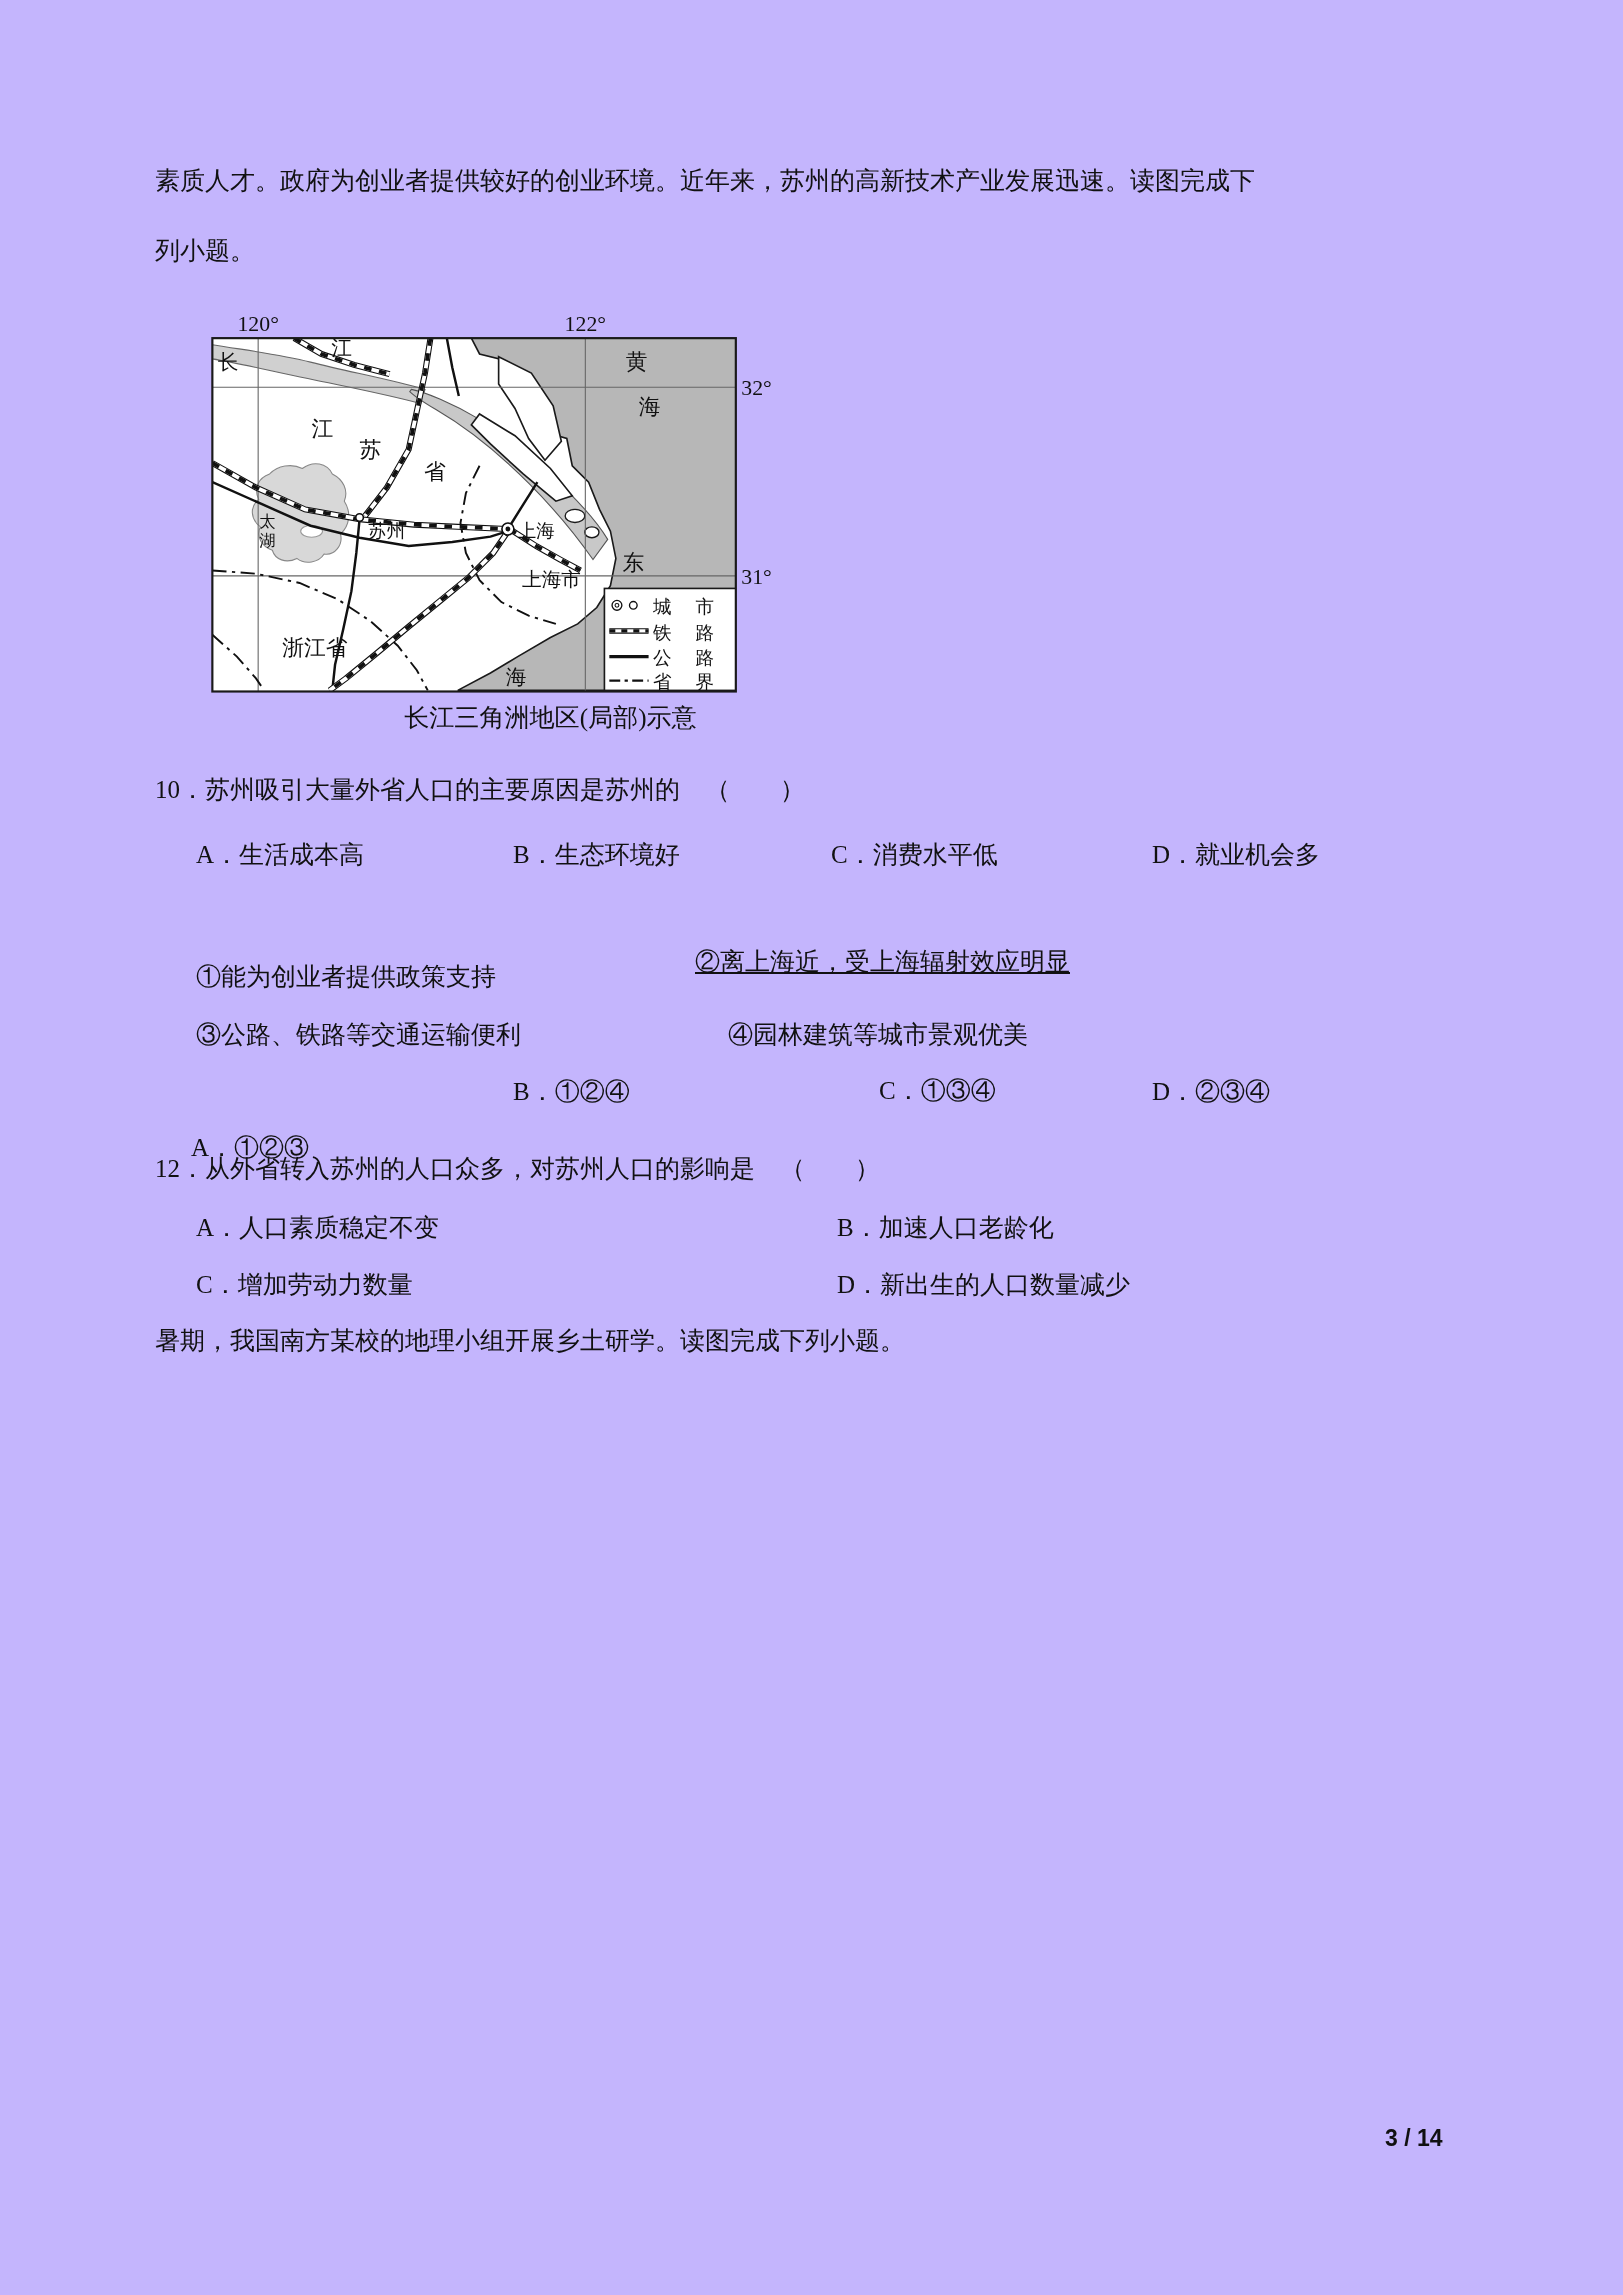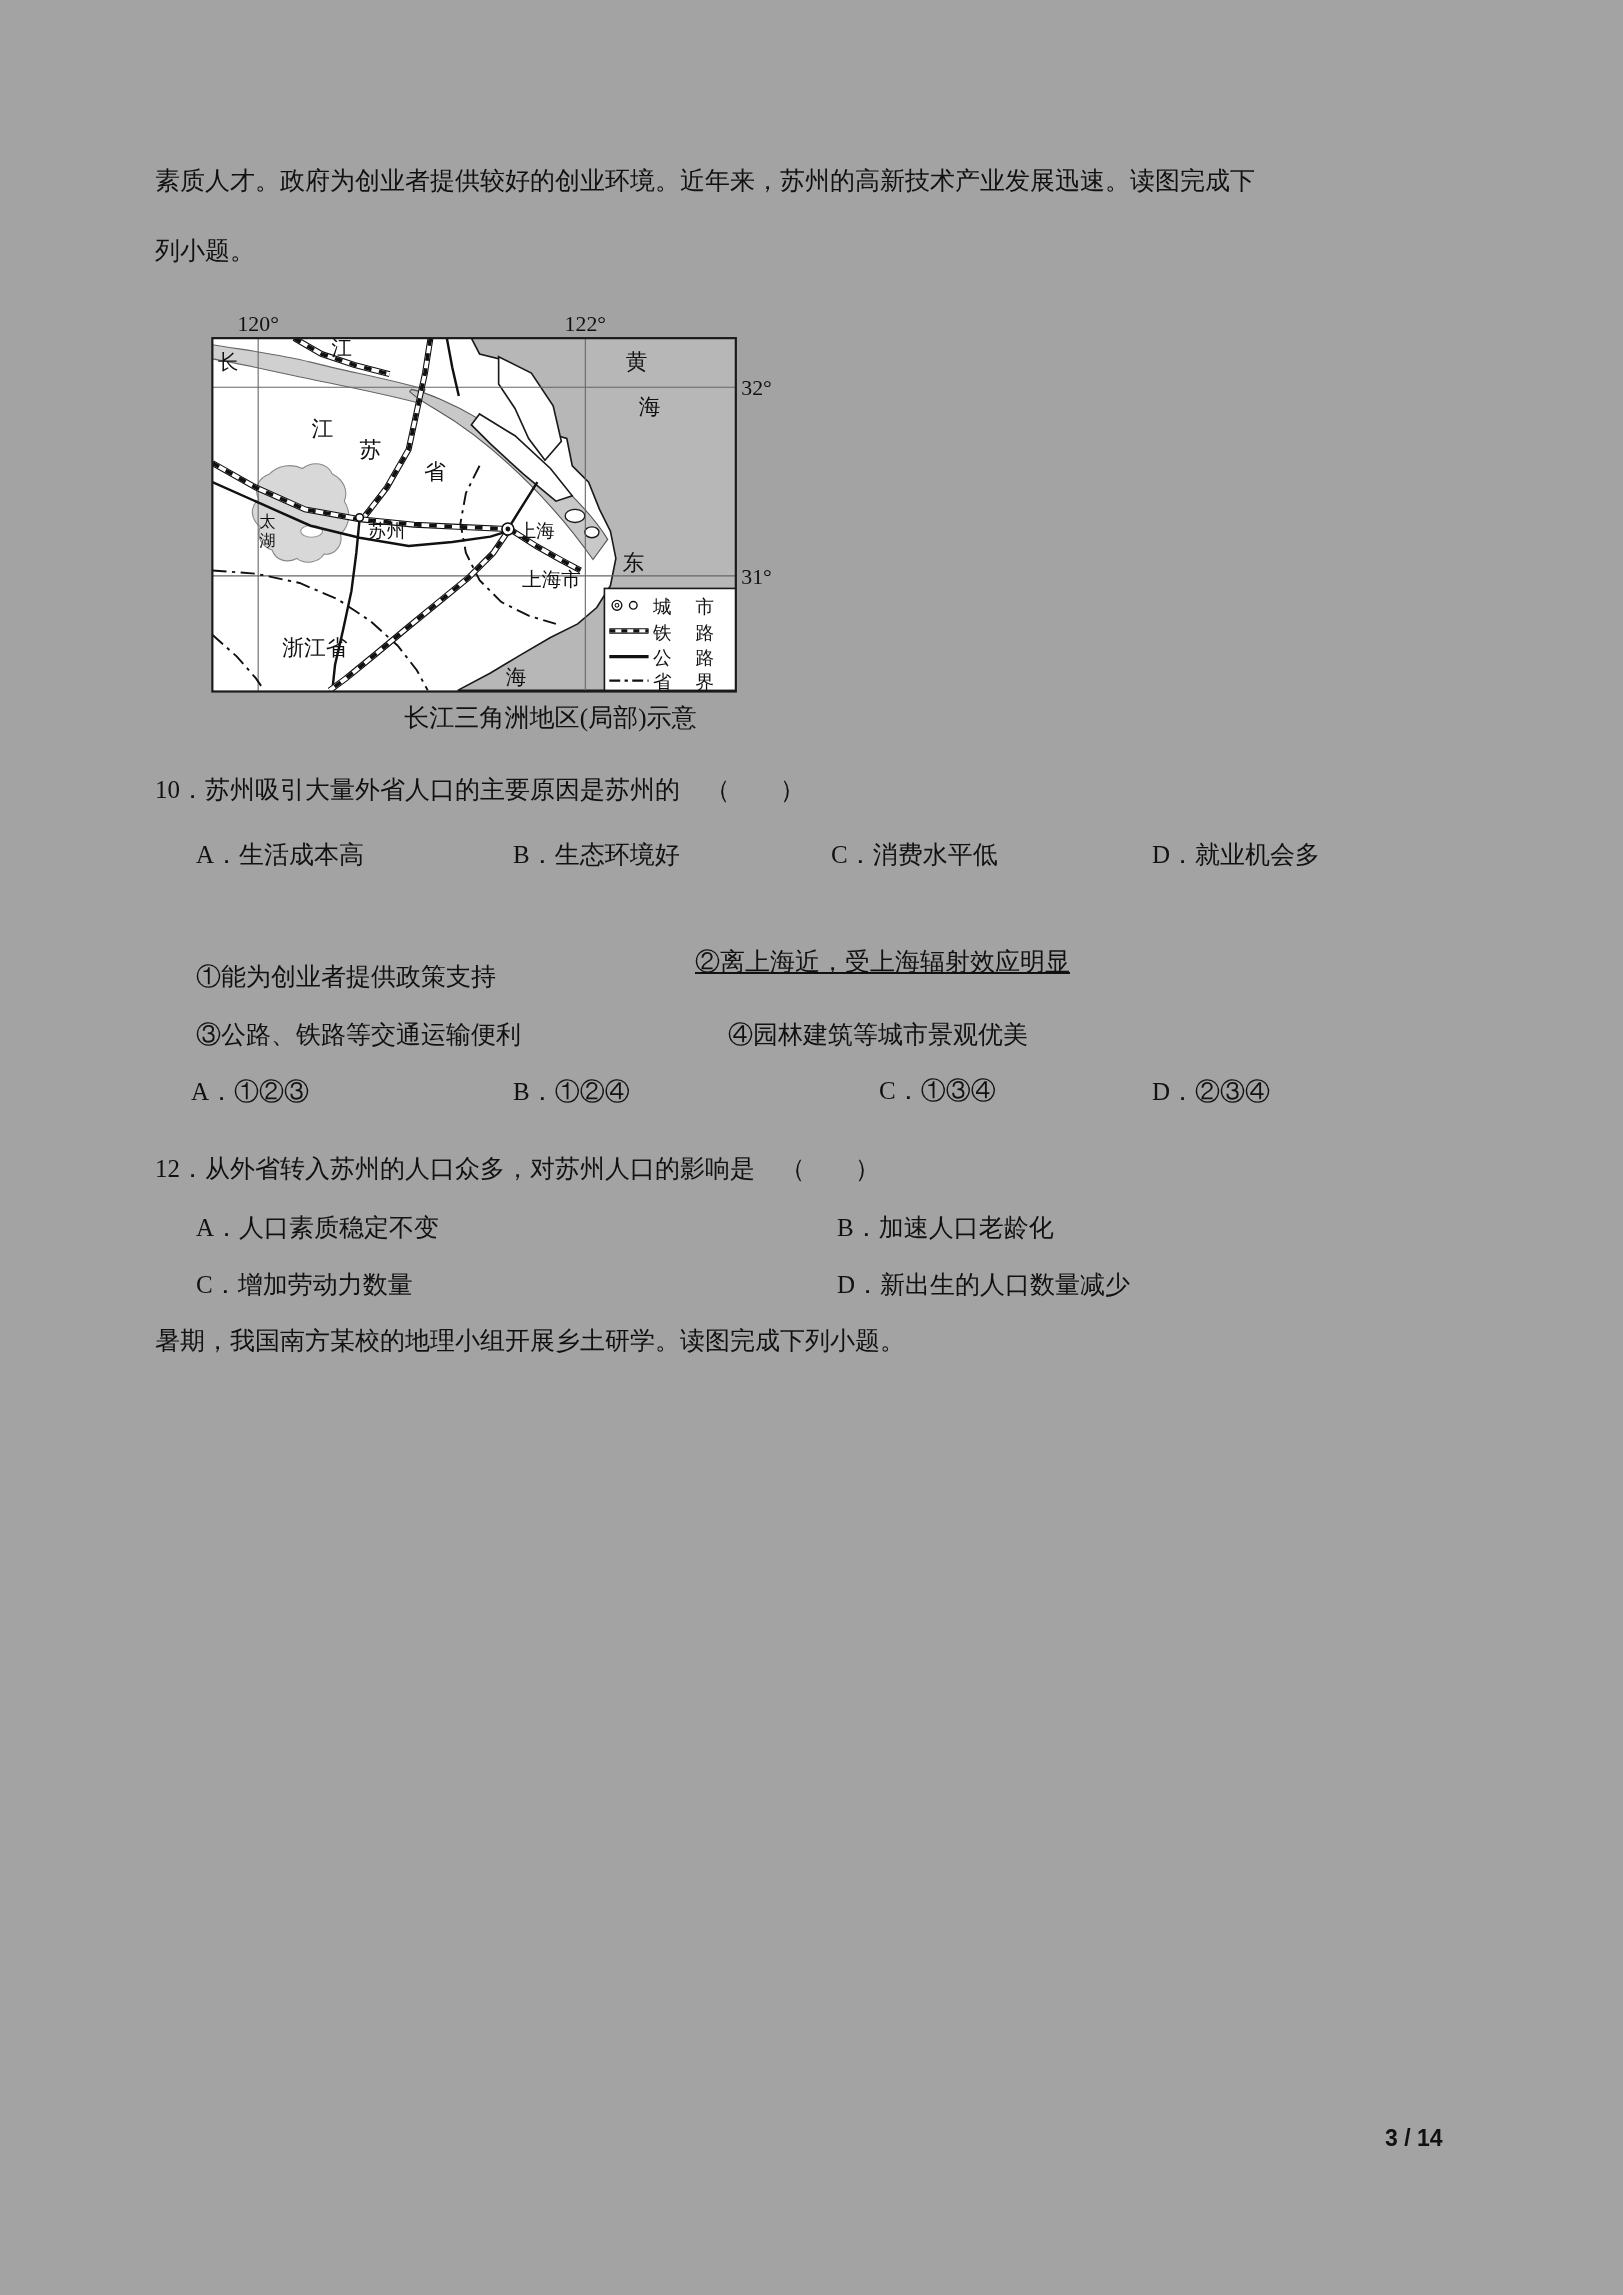--- a/index.html
+++ b/index.html
@@ -1,20 +1,20 @@
 <!DOCTYPE html>
 <html style="font-size:8.7px"><head>
 <meta charset="utf-8">
 <style>
   * { margin:0; padding:0; box-sizing:border-box; }
   html,body { background:#ffffff; }
   .page {
     position:relative;
     width:1623px; height:2295px;
-    background:#a3a3a3;
+    background:#c4b5fd;
     font-family:"Liberation Serif","DejaVu Serif",serif;
     color:#111111;
     overflow:hidden;
   }
   .tline {
     position:absolute;
     font-size:25px;
     line-height:1.25;
     white-space:nowrap;
     color:#111111;
@@ -176,21 +176,21 @@
     <div class="tline" style="left:1152px; top:839px;">D．就业机会多</div>
   </div>
 
   <div>
     <div class="tline" style="left:196px;  top:961px;">①能为创业者提供政策支持</div>
     <div class="tline" style="left:695px; top:946px;text-decoration:underline;">②离上海近，受上海辐射效应明显</div>
     <div class="tline" style="left:196px;  top:1019px;">③公路、铁路等交通运输便利</div>
     <div class="tline" style="left:728px; top:1019px;text-align:center;">④园林建筑等城市景观优美</div>
   </div>
   <div>
-    <div class="tline" style="left:191px;  top:1076px;">A．①②③</div>
+    <div class="tline" style="left:191px;  top:1132px;">A．①②③</div>
     <div class="tline" style="left:513px;  top:1076px;">B．①②④</div>
     <div class="tline" style="left:831px; top:1075px;margin-left:48px;">C．①③④</div>
     <div class="tline" style="left:1152px; top:1076px;">D．②③④</div>
   </div>
 
   <div class="tline" style="left:155px; top:1153px;">12．从外省转入苏州的人口众多，对苏州人口的影响是　（　　）</div>
   <div>
     <div class="tline" style="left:196px;  top:1212px;">A．人口素质稳定不变</div>
     <div class="tline" style="left:837px; top:1212px;">B．加速人口老龄化</div>
     <div class="tline" style="left:196px;  top:1269px;">C．增加劳动力数量</div>

